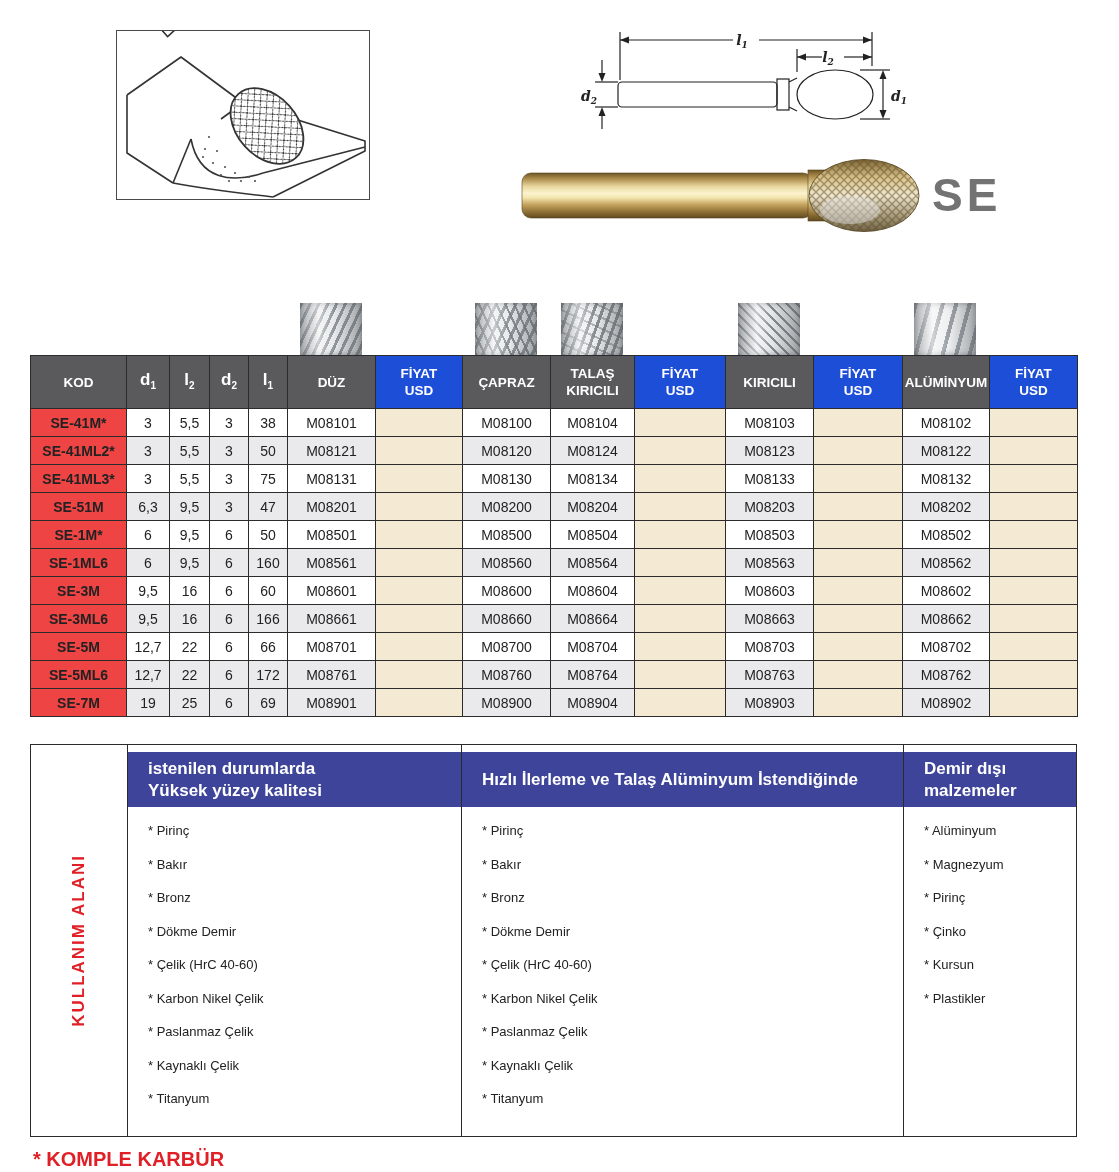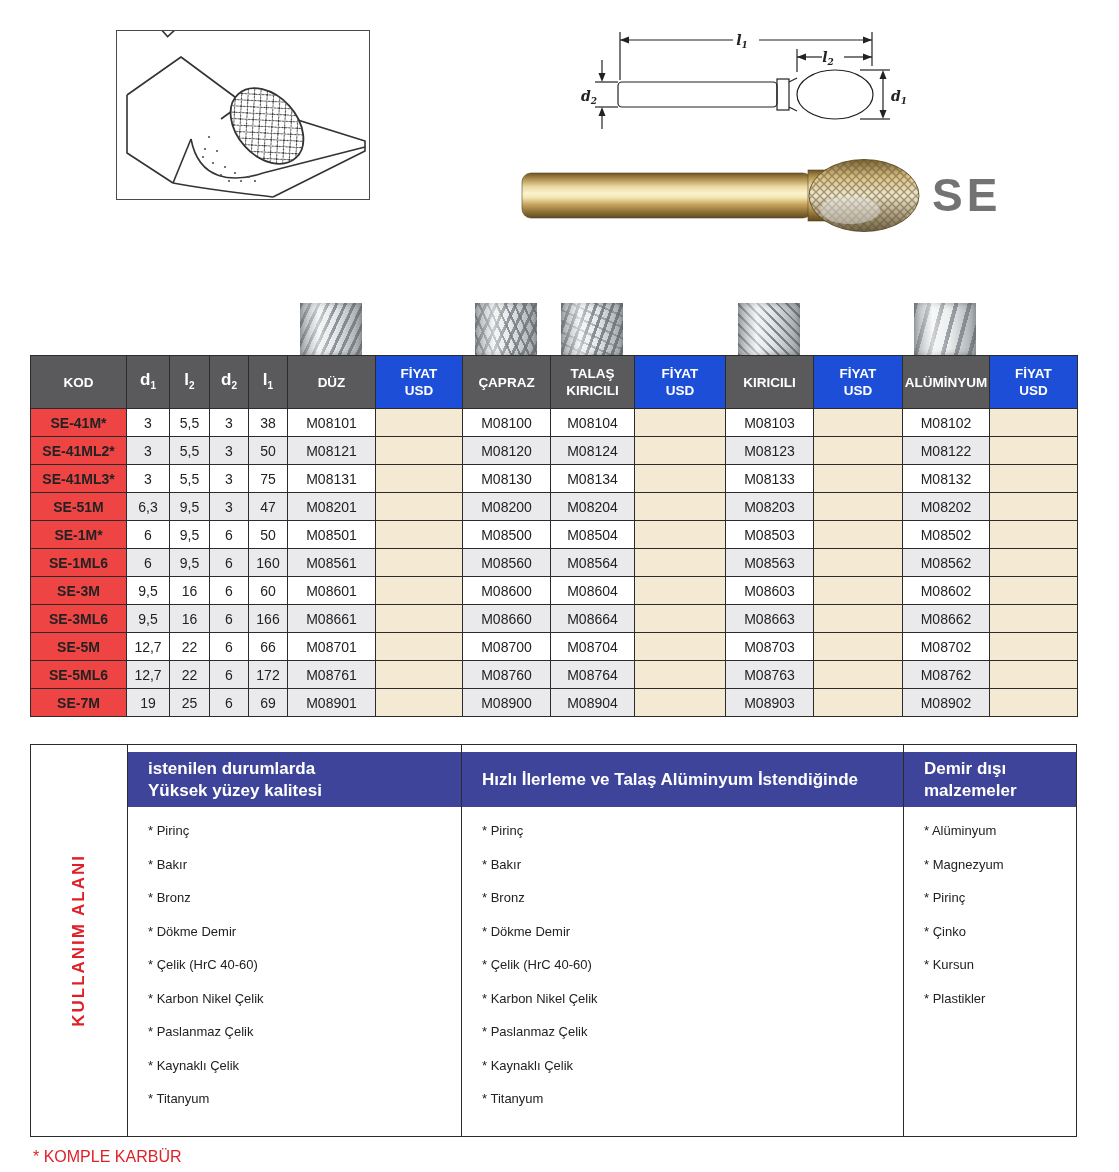--- a/index.html
+++ b/index.html
@@ -60,21 +60,21 @@
   .usage-col.c3{border-right:none;}
   .c1{width:334px;flex:0 0 334px;} .c2{width:442px;flex:0 0 442px;} .c3{flex:1;}
   .usage-band{margin-top:7px;height:55px;background:#3D4499;color:#fff;font-weight:bold;
          font-size:17px;line-height:22px;display:flex;flex-direction:column;
          justify-content:center;padding-left:20px;box-sizing:border-box;}
   .band-line:empty{display:none;}
   .usage-list{list-style:none;margin:16px 0 0;padding:0 0 0 20px;}
   .usage-list li{height:33.5px;font-size:13px;color:#222;}
 
   .footnote{position:absolute;left:33px;top:1148px;color:#E01F26;
-            font-weight:normal;font-size:16px;}
+            font-weight:bold;font-size:20px;}
 </style>
 </head>
 <body>
 
 <div class="canvas">
 
   <div class="illus-box">
     <svg width="251" height="167" viewBox="0 0 251 167">
       <defs>
         <pattern id="xhatch" width="9" height="9" patternUnits="userSpaceOnUse">

